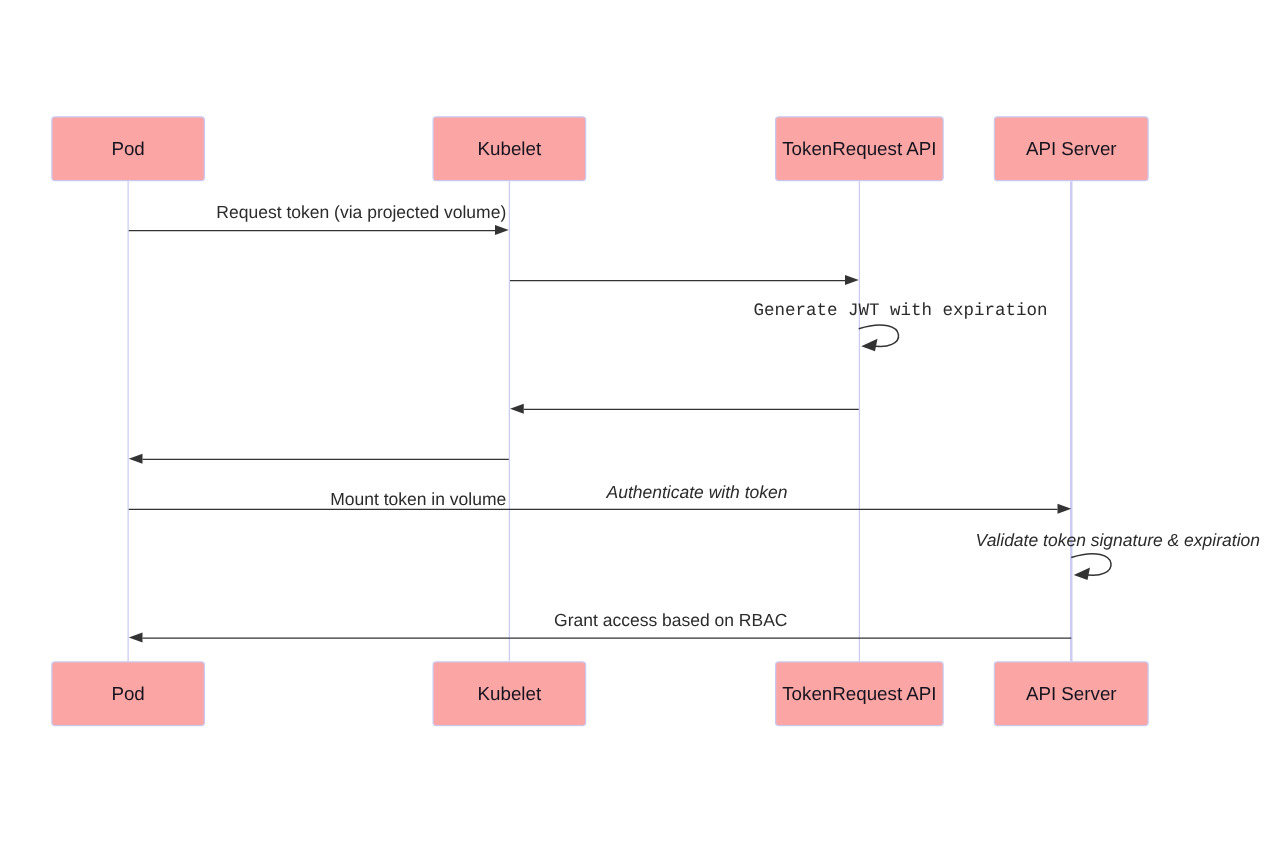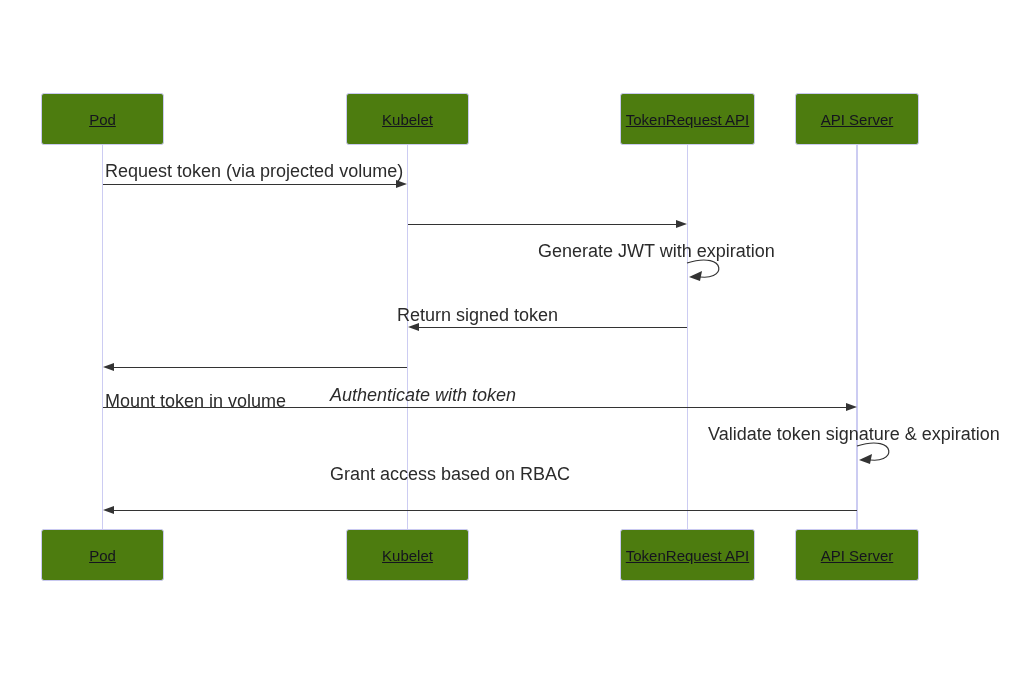--- a/index.html
+++ b/index.html
@@ -6,38 +6,38 @@
   .diagram{
     position:relative;
     width:1023px;height:675px;
     background:#ffffff;
     font-family:"Liberation Sans", sans-serif;
     overflow:hidden;
   }
   .actor-box{
     position:absolute;
     height:52px;
-    background:#4d7c0f;
+    background:#fca5a5;
     border:1px solid #c9c9f0;
     border-radius:3px;
     box-sizing:border-box;
     display:flex;align-items:center;justify-content:center;
-    font-size:15px;color:#14141e;text-decoration:underline;
+    font-size:15px;color:#14141e;
   }
   .lifeline{
     position:absolute;
     width:1.5px;
     top:145px;height:384px;
     background:#ccccf2;
   }
   .msg-label{
     position:absolute;
     width:300px;
-    text-align:left;
-    font-size:18px;
+    text-align:right;
+    font-size:14px;
     color:#2b2b2b;
     white-space:nowrap;
   }
   .msg-line{
     position:absolute;
     height:1.2px;
     background:#333333;
   }
   .head-right{
     position:absolute;width:0;height:0;
@@ -76,45 +76,44 @@
   <div class="lifeline" style="left:686.75px;"></div>
   <div class="lifeline" style="left:856.25px;"></div>
 
   <div class="msg-label" style="left:105px;top:161px;">Request token (via projected volume)</div>
   <div class="msg-line" style="left:103px;top:184px;width:294px;"></div>
   <div class="head-right" style="left:396px;top:179.5px;"></div>
 
   <div class="msg-line" style="left:408px;top:224px;width:269px;"></div>
   <div class="head-right" style="left:676px;top:219.5px;"></div>
 
-  <div class="msg-label" style="left:538px;top:241px;">Generate JWT with expiration</div>
+  <div class="msg-label" style="left:538px;top:241px;font-family:Liberation Mono, monospace;">Generate JWT with expiration</div>
   <svg class="self-loop" style="left:686px;top:255px;" width="44" height="30" viewBox="0 0 44 30">
     <path d="M1,8 C42,-5 42,29 9,21" fill="none" stroke="#333333" stroke-width="1.2"></path>
     <polygon points="3,22 16,16 14,26" fill="#333333"></polygon>
   </svg>
 
-  <div class="msg-label" style="left:397px;top:305px;">Return signed token</div>
   <div class="head-left" style="left:408px;top:322.5px;"></div>
   <div class="msg-line" style="left:419px;top:327px;width:268px;"></div>
 
   <div class="msg-label" style="left:105px;top:345px;margin-top:46px;">Mount token in volume</div>
   <div class="head-left" style="left:103px;top:362.5px;"></div>
   <div class="msg-line" style="left:114px;top:367px;width:293px;"></div>
 
   <div class="msg-label" style="left:330px;top:385px;font-style:italic;">Authenticate with token</div>
   <div class="msg-line" style="left:103px;top:407px;width:743px;"></div>
   <div class="head-right" style="left:846px;top:402.5px;"></div>
 
-  <div class="msg-label" style="left:708px;top:424px;">Validate token signature &amp; expiration</div>
+  <div class="msg-label" style="left:708px;top:424px;font-style:italic;">Validate token signature &amp; expiration</div>
   <svg class="self-loop" style="left:856px;top:438px;" width="44" height="30" viewBox="0 0 44 30">
     <path d="M1,8 C42,-5 42,29 9,21" fill="none" stroke="#333333" stroke-width="1.2"></path>
     <polygon points="3,22 16,16 14,26" fill="#333333"></polygon>
   </svg>
 
-  <div class="msg-label" style="left:330px;top:464px;">Grant access based on RBAC</div>
+  <div class="msg-label" style="left:330px;top:488px;">Grant access based on RBAC</div>
   <div class="head-left" style="left:103px;top:505.5px;"></div>
   <div class="msg-line" style="left:114px;top:510px;width:743px;"></div>
 
   <div class="actor-box" style="left:41px;top:529px;width:123px;">
     <span>Pod</span>
   </div>
   <div class="actor-box" style="left:346px;top:529px;width:123px;">
     <span>Kubelet</span>
   </div>
   <div class="actor-box" style="left:620px;top:529px;width:135px;">

